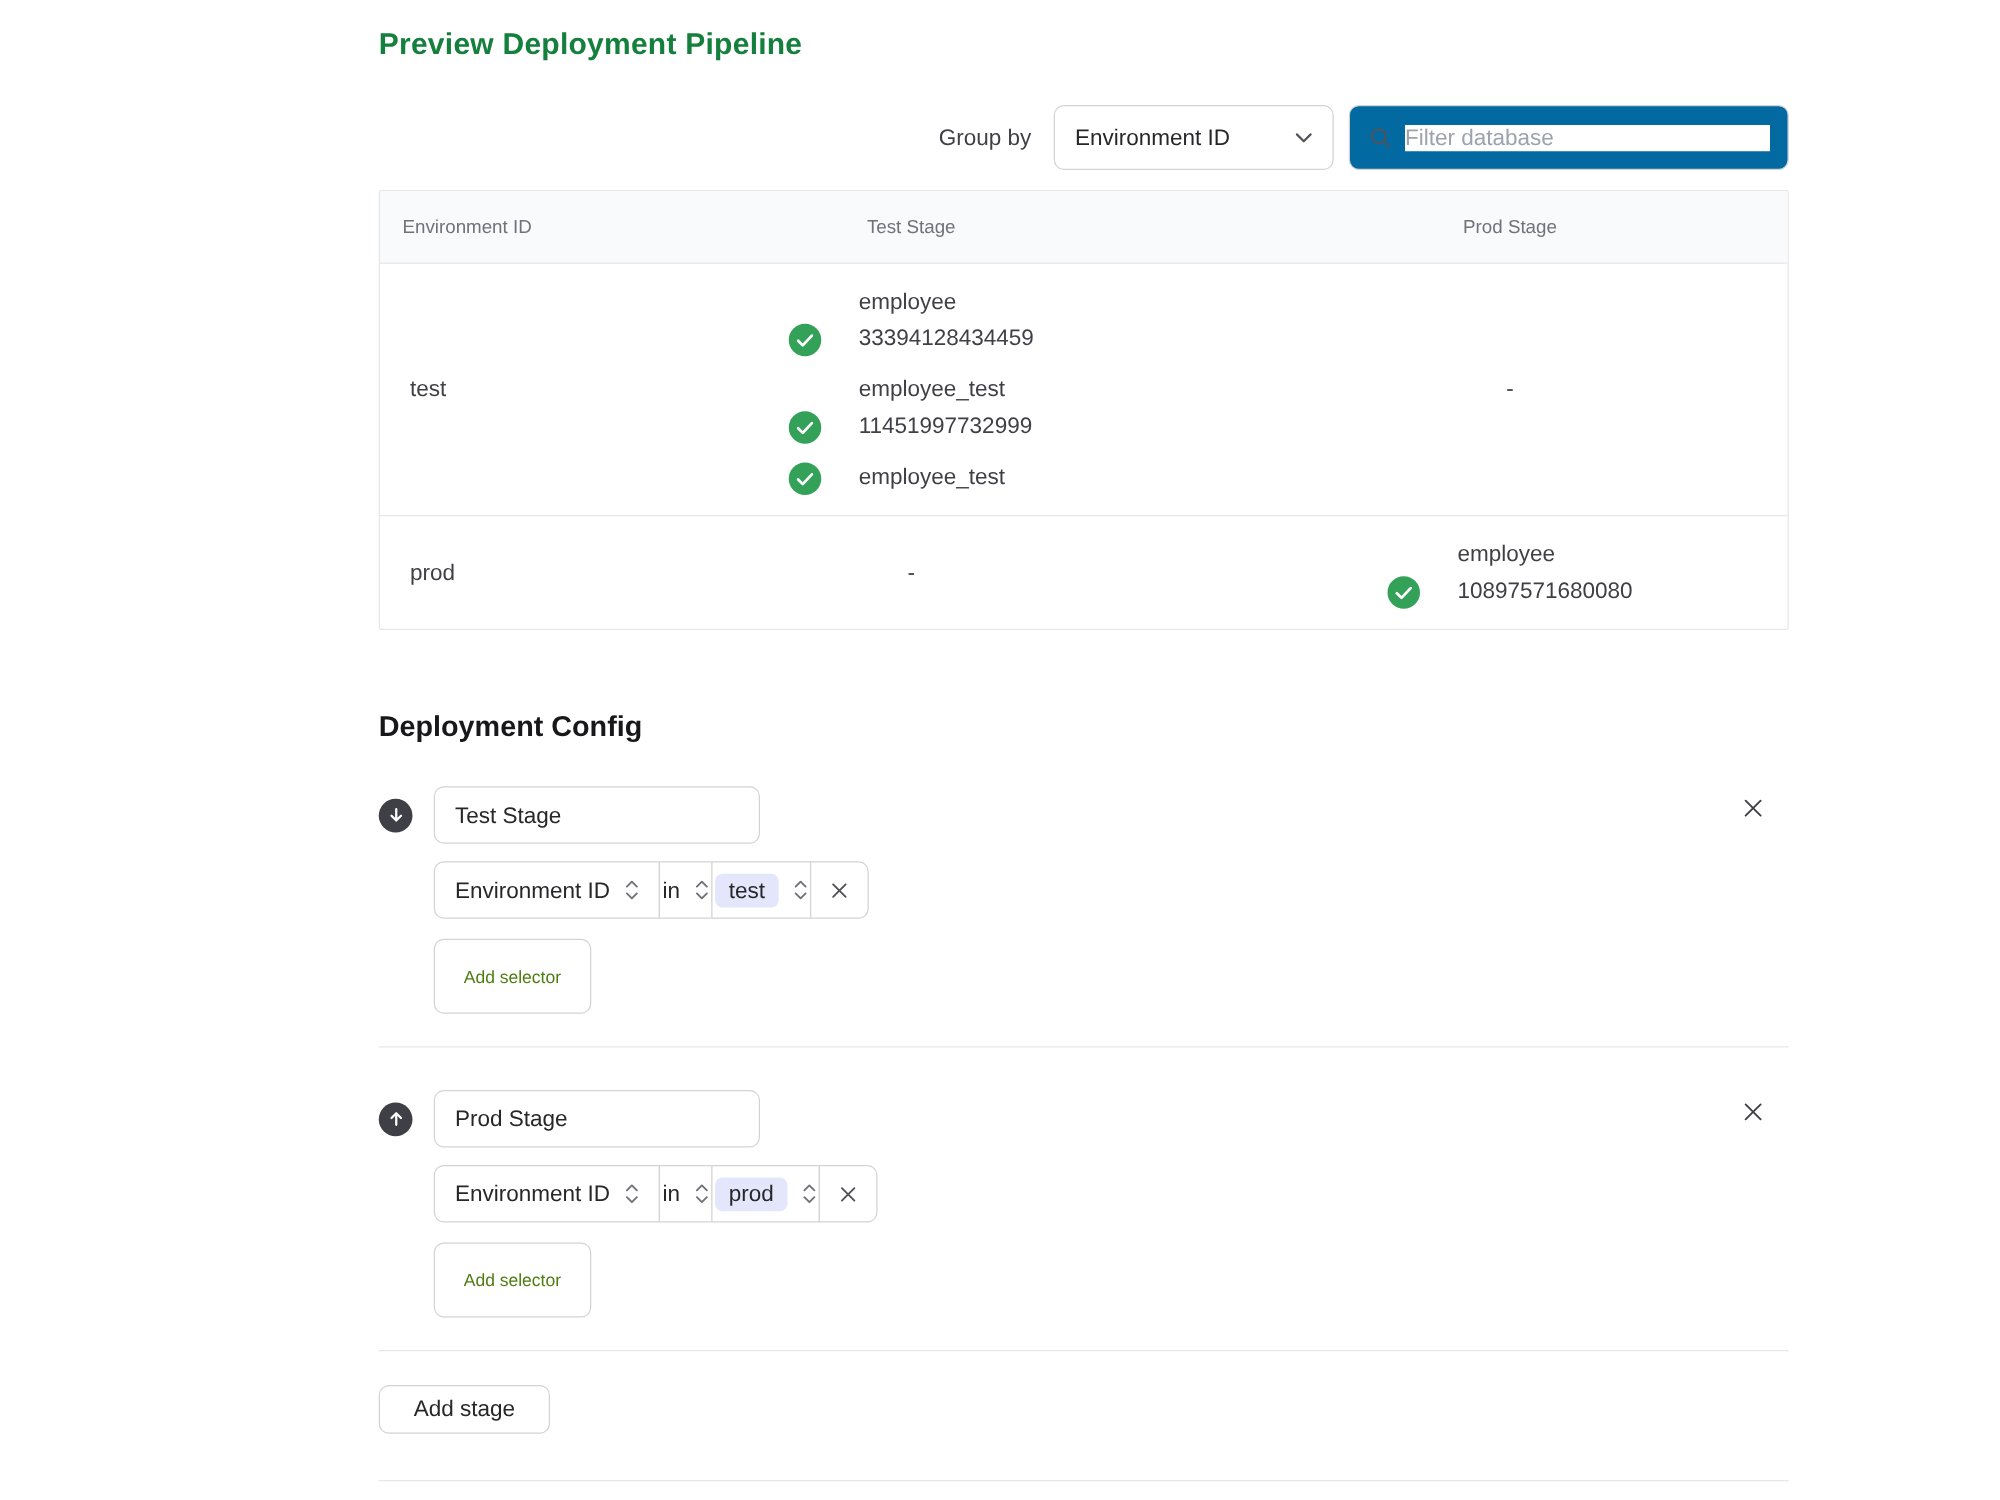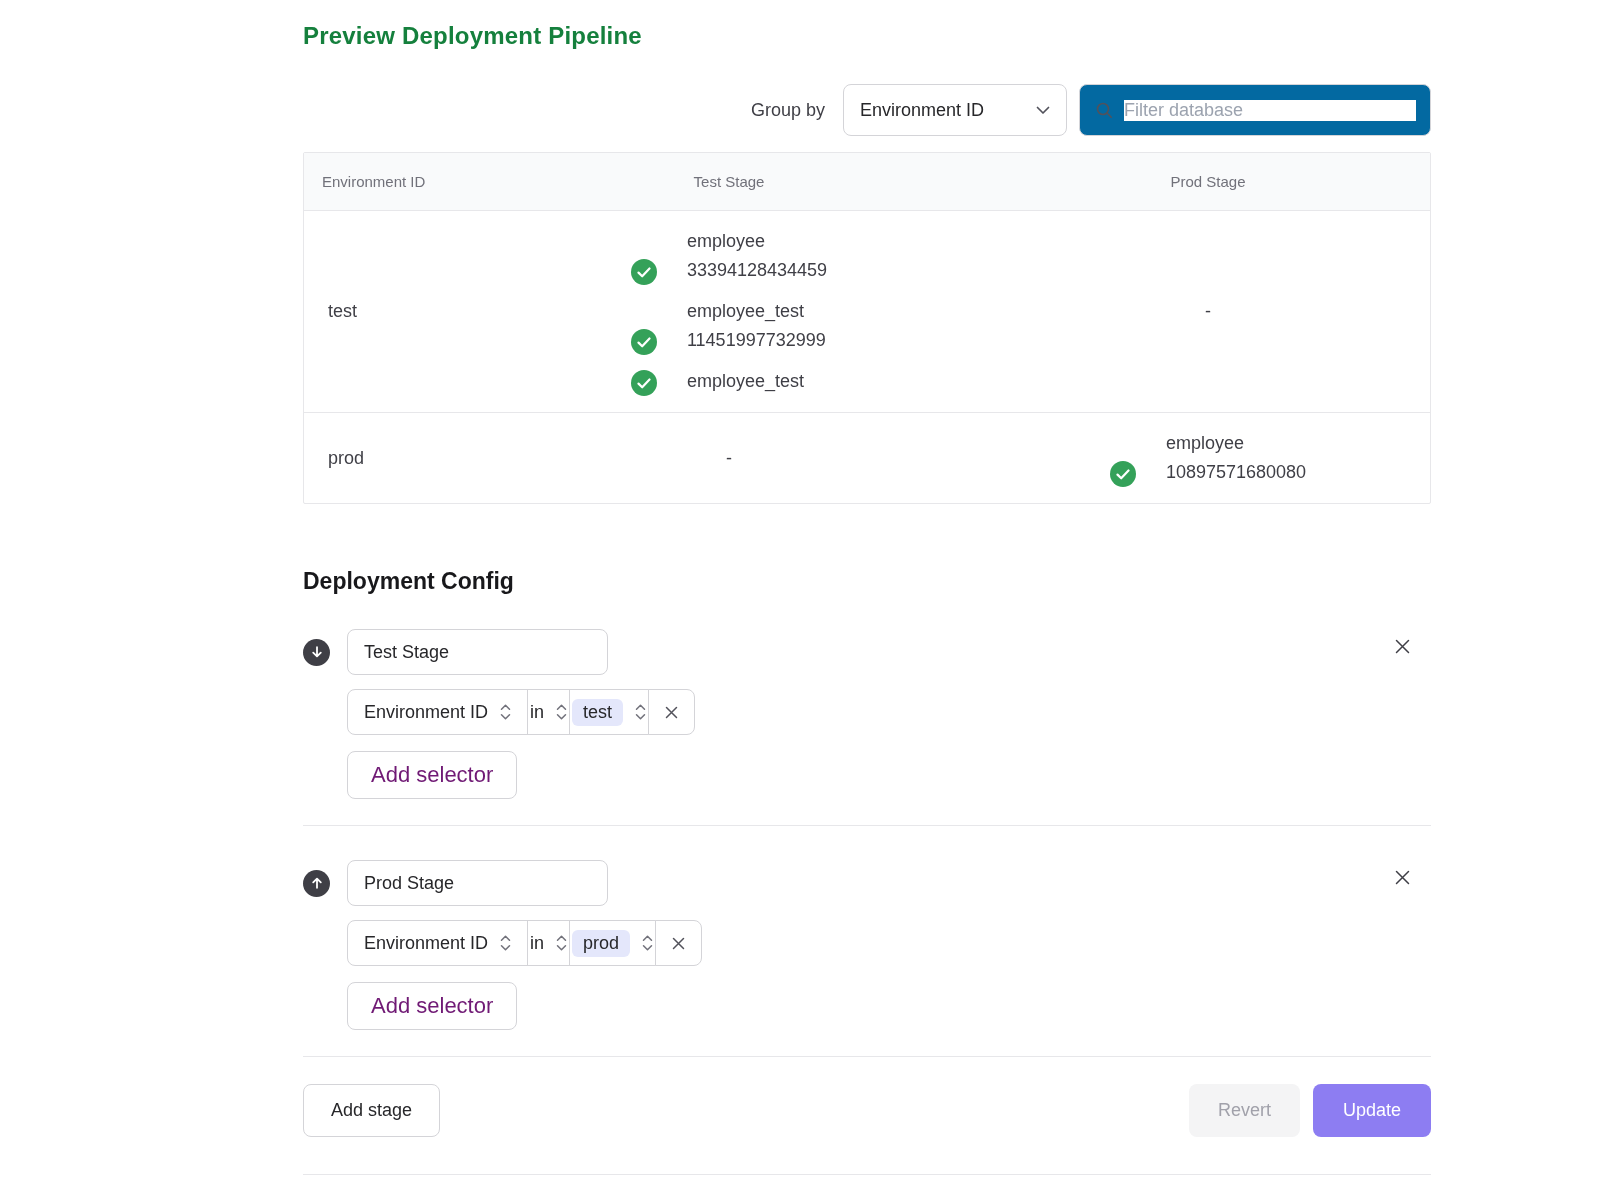--- a/index.html
+++ b/index.html
@@ -72,29 +72,29 @@
   .selector-row { margin: 14px 0 0 44px; display: flex; }
   .segment {
     height: 46px; border: 1px solid #d4d4d8; background: #fff;
     display: flex; align-items: center; gap: 12px; padding: 0 2px;
     font-size: 18px; color: #27272a; margin-left: -1px; cursor: pointer;
   }
   .seg-first { border-radius: 8px 0 0 8px; margin-left: 0; padding: 0 16px; }
   .seg-last { border-radius: 0 8px 8px 0; padding: 0 15px; }
   .chip { background: #e4e7fb; border-radius: 6px; padding: 3px 11px; color: #27272a; }
   .add-selector-btn {
-    margin: 16px 0 0 44px; height: 48px; padding: 0 23px;
+    margin: 16px 0 0 44px; height: 60px; padding: 0 23px;
     border: 1px solid #d4d4d8; border-radius: 8px; background: #fff;
-    font-size: 22px; color: #701a75; font-family: inherit; cursor: pointer;
+    font-size: 14px; color: #4d7c0f; font-family: inherit; cursor: pointer;
   }
   .divider { border-top: 1px solid #e7e7ea; margin-top: 26px; }
 
   
   .footer-row { margin-top: 27px; display: flex; justify-content: space-between; align-items: center; }
-  .btn { height: 53px; border-radius: 8px; font-size: 18px; font-family: inherit; cursor: pointer; }
+  .btn { height: 39px; border-radius: 8px; font-size: 18px; font-family: inherit; cursor: pointer; }
   .add-stage-btn { border: 1px solid #d4d4d8; background: #fff; color: #27272a; padding: 0 27px; }
   .right-actions { display: flex; gap: 13px; }
   .revert-btn { border: none; background: #f4f4f5; color: #a1a1aa; padding: 0 29px; }
   .update-btn { border: none; background: #8d7df2; color: #ffffff; padding: 0 30px; }
   .bottom-divider { border-top: 1px solid #e7e7ea; margin-top: 37px; margin-bottom: 50px; }
 </style>
 </head>
 <body>
 
 <div class="page">
@@ -290,21 +290,17 @@
             </svg>
         </span>
       </div>
     </div>
     <button class="add-selector-btn">Add selector</button>
   </div>
   <div class="divider"></div>
 
   <div class="footer-row">
     <button class="btn add-stage-btn">Add stage</button>
-    <div class="right-actions">
-      <button class="btn revert-btn">Revert</button>
-      <button class="btn update-btn">Update</button>
-    </div>
   </div>
 
   <div class="bottom-divider"></div>
 
 </div>
 
 </body></html>

